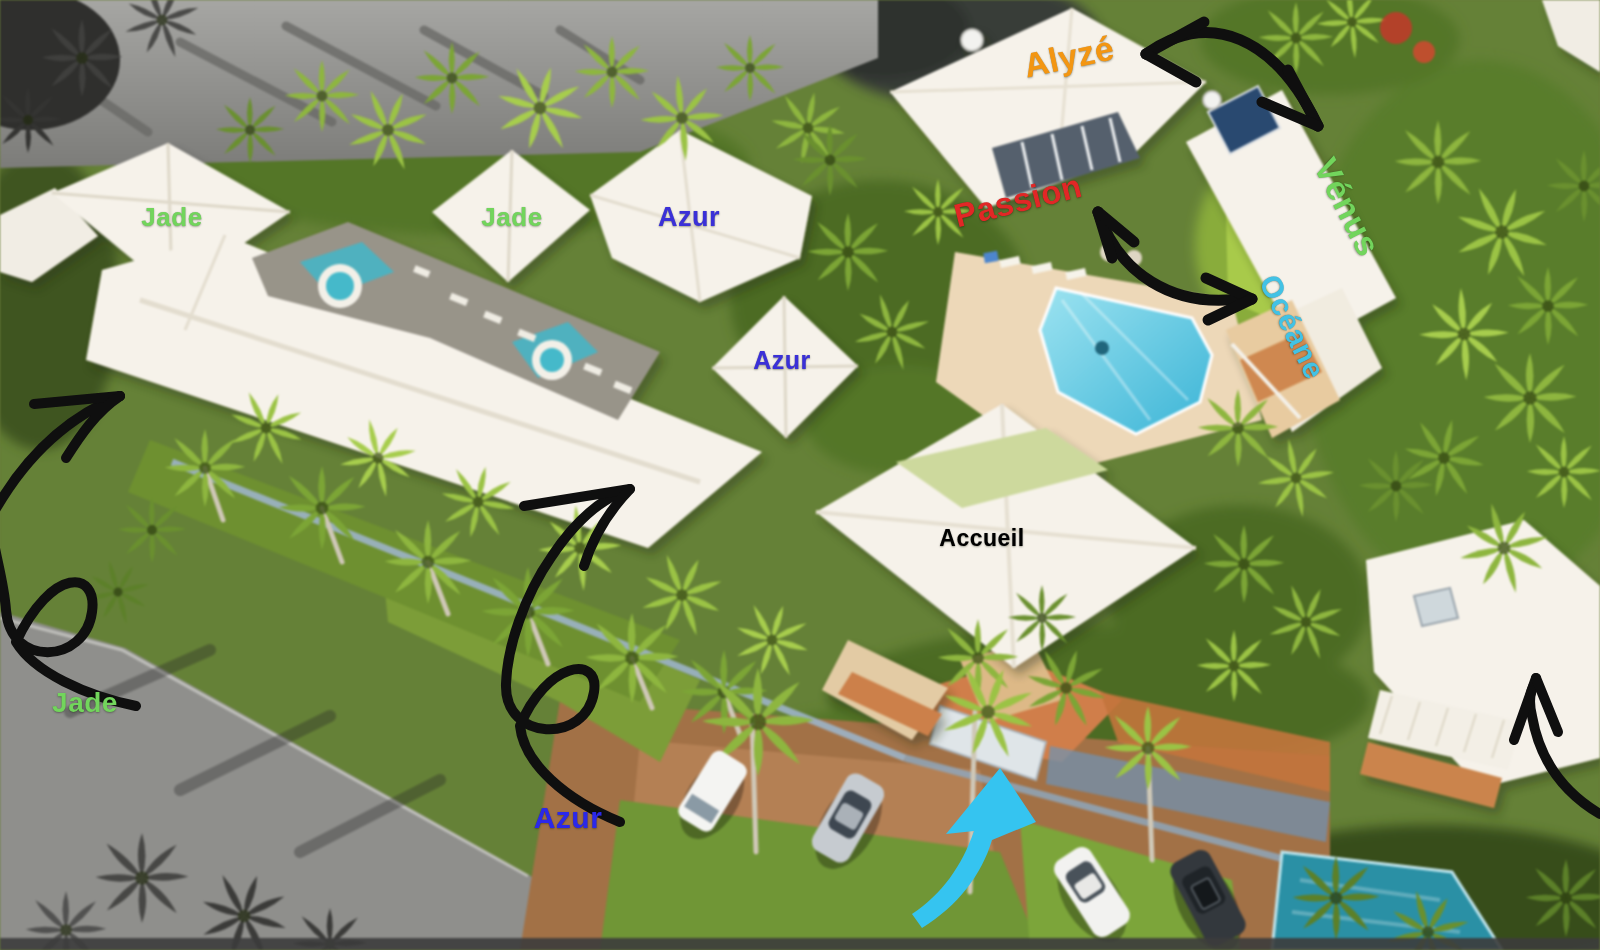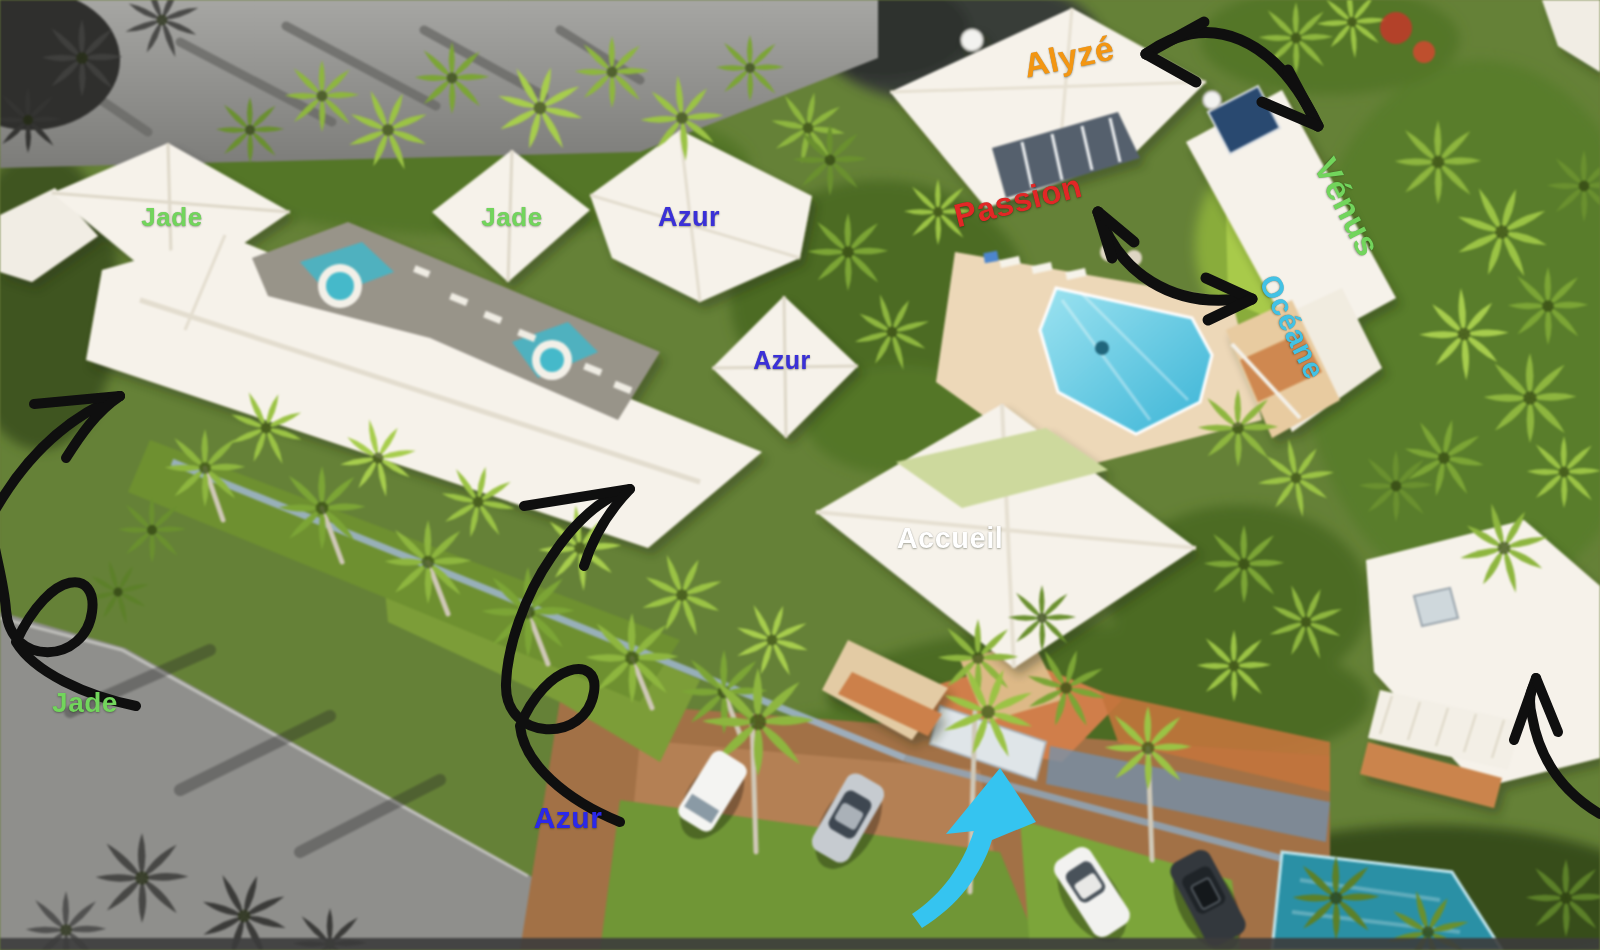--- a/index.html
+++ b/index.html
@@ -380,18 +380,18 @@
 
 <div id="labels">
       <div class="map-label" style="left: 172px; top: 217px; color: rgb(114, 213, 92); font-size: 26px; transform: translate(-50%, -50%) rotate(0deg);">Jade</div>
       <div class="map-label" style="left: 512px; top: 217px; color: rgb(114, 213, 92); font-size: 26px; transform: translate(-50%, -50%) rotate(0deg);">Jade</div>
       <div class="map-label" style="left: 689px; top: 217px; color: rgb(58, 48, 216); font-size: 27px; transform: translate(-50%, -50%) rotate(0deg);">Azur</div>
       <div class="map-label" style="left: 782px; top: 360px; color: rgb(58, 48, 216); font-size: 25px; transform: translate(-50%, -50%) rotate(0deg);">Azur</div>
       <div class="map-label" style="left: 1069px; top: 57px; color: rgb(243, 150, 18); font-size: 34px; transform: translate(-50%, -50%) rotate(-12deg);">Alyzé</div>
       <div class="map-label" style="left: 1018px; top: 201px; color: rgb(225, 39, 38); font-size: 33px; transform: translate(-50%, -50%) rotate(-14deg);">Passion</div>
       <div class="map-label" style="left: 1347px; top: 207px; color: rgb(114, 213, 92); font-size: 34px; transform: translate(-50%, -50%) rotate(63deg);">Vénus</div>
       <div class="map-label" style="left: 1292px; top: 327px; color: rgb(66, 194, 229); font-size: 30px; transform: translate(-50%, -50%) rotate(64deg);">Océane</div>
-      <div class="map-label" style="left: 950px; top: 538px; color: #ffffff; font-size: 29px; transform: translate(-50%, -50%) rotate(0deg);">Accueil</div>
+      <div class="map-label" style="left: 982px; top: 538px; color: #000000; font-size: 23px; transform: translate(-50%, -50%) rotate(0deg);">Accueil</div>
       <div class="map-label" style="left: 85px; top: 703px; color: rgb(114, 213, 92); font-size: 28px; transform: translate(-50%, -50%) rotate(0deg);">Jade</div>
       <div class="map-label" style="left: 568px; top: 818px; color: rgb(43, 40, 234); font-size: 30px; transform: translate(-50%, -50%) rotate(0deg);">Azur</div>
     </div>
 
 </div>
 
 </body></html>

